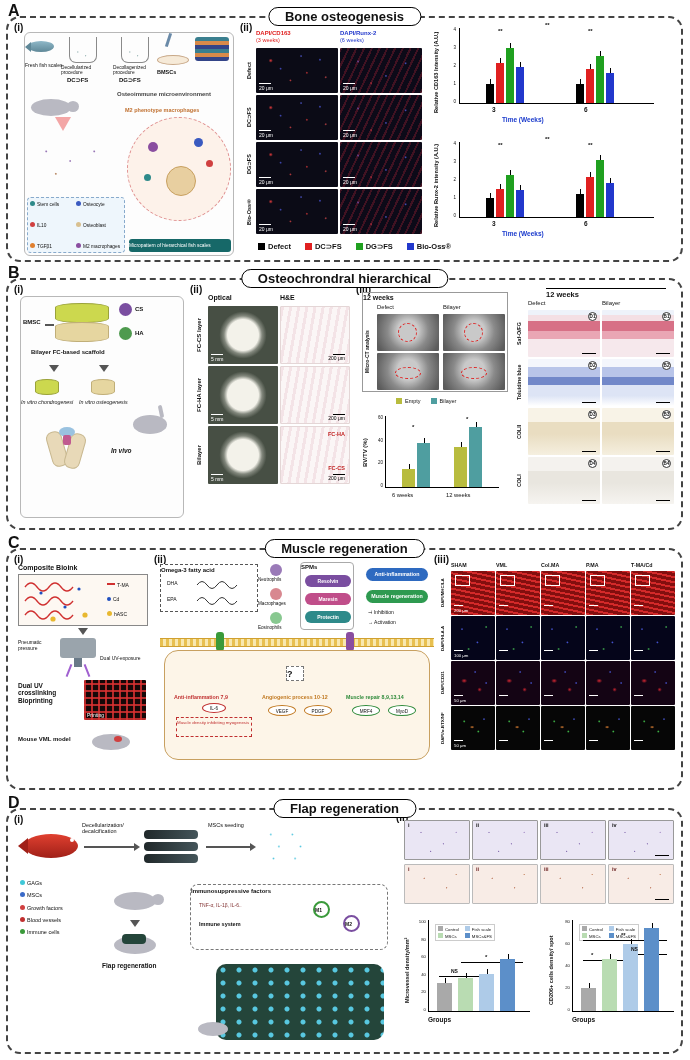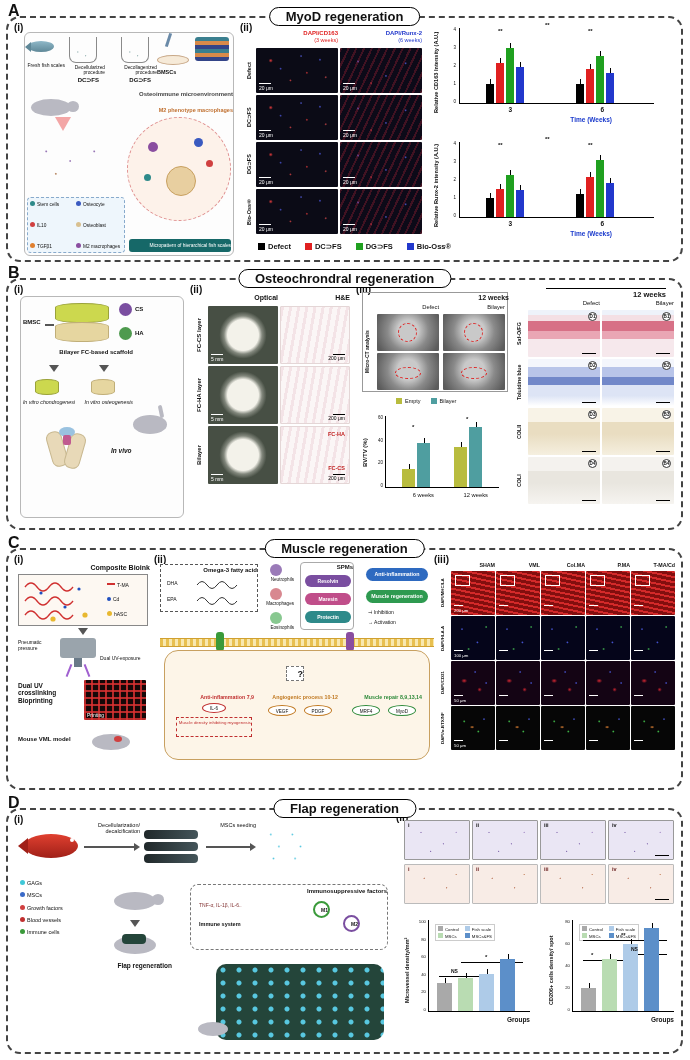--- a/index.html
+++ b/index.html
@@ -52,28 +52,28 @@
 .vtri{position:absolute;width:0;height:0;border-left:5px solid transparent;border-right:5px solid transparent;border-top:7px solid #555}
 .mouse{position:absolute;background:#b9b9c2;border-radius:50%}
 .dotsD{background:#24453a;background-image:radial-gradient(circle at 7px 6px,#58c8e0 2px,transparent 3px);background-size:16px 13px;border-radius:10px}
 .histo1{background:#eae6f4;background-image:radial-gradient(1.5px 1.5px at 25% 30%,#7a5ea8,transparent 70%),radial-gradient(1.5px 1.5px at 60% 60%,#7a5ea8,transparent 70%),radial-gradient(1.5px 1.5px at 80% 30%,#9a7ec0,transparent 70%),radial-gradient(1.5px 1.5px at 40% 80%,#7a5ea8,transparent 70%);border:1px solid #999}
 .histo2{background:#f8ece6;background-image:radial-gradient(1.5px 1.5px at 30% 35%,#b06040,transparent 70%),radial-gradient(1.5px 1.5px at 65% 60%,#b06040,transparent 70%),radial-gradient(1.5px 1.5px at 80% 25%,#c07850,transparent 70%);border:1px solid #bbb}
 .beaker{position:absolute;width:28px;height:26px;border:1px solid #8a8a8a;border-top:none;border-radius:0 0 7px 7px;background:linear-gradient(#ffffff 28%,#e2eef6 28%);background-image:radial-gradient(1.5px 1.5px at 30% 60%,#8aa,transparent 70%),radial-gradient(1.5px 1.5px at 60% 75%,#8aa,transparent 70%)}
 .tis{background:linear-gradient(180deg,#8a2030 0 8%,#f6c6cf 8% 55%,#ecd9c2 55% 100%);background-image:radial-gradient(2px 2px at 20% 35%,#7a4ea0,transparent 70%),radial-gradient(2px 2px at 45% 50%,#7a4ea0,transparent 70%),radial-gradient(2px 2px at 70% 35%,#7a4ea0,transparent 70%),radial-gradient(2px 2px at 30% 70%,#a06030,transparent 70%)}
 .cyl{border-radius:50%/22%}
 .memb{background:repeating-linear-gradient(90deg,#e8c050 0 3px,#f8e8b0 3px 6px);border-top:1px solid #d0a030;border-bottom:1px solid #d0a030}
 .t5{font-size:5px;line-height:1.15}.t55{font-size:5.5px;line-height:1.15}.t6{font-size:6px;line-height:1.15}.t65{font-size:6.5px;line-height:1.15}.t7{font-size:7px;line-height:1.2}
-.b{font-weight:bold}.ctr{text-align:right}
+.b{font-weight:bold}.ctr{text-align:left}
 </style>
 </head>
 <body>
 
 <div class="pletter" style="top:2px">A</div>
 <div class="panel" style="top:16px;height:246px">
-  <div class="ptitle">MyoD regeneration</div>
+  <div class="ptitle">Bone osteogenesis</div>
   <div class="sub" style="left:6px;top:4px">(i)</div>
 
   <div class="sbox" style="left:16px;top:14px;width:210px;height:224px">
     <div class="abs" style="left:3px;top:8px;width:26px;height:11px;background:linear-gradient(#8fb8c8,#5f8898);border-radius:50%"></div>
     <div class="abs" style="left:0;top:9px;width:0;height:0;border-top:5px solid transparent;border-bottom:5px solid transparent;border-right:6px solid #5f8898"></div>
     <div class="abs t5 ctr" style="left:0;top:30px;width:40px">Fresh fish scales</div>
     <div class="beaker" style="left:44px;top:4px"></div>
     <div class="beaker" style="left:96px;top:4px"></div>
     <div class="abs ctr" style="left:36px;top:32px;width:44px;font-size:4.8px;line-height:1.1">Decellularized procedure</div>
     <div class="abs ctr" style="left:88px;top:32px;width:44px;font-size:4.8px;line-height:1.1">Decollagenized procedure</div>
@@ -221,21 +221,21 @@
       </div>
     </div>
     <div class="abs t65 b ctr" style="left:60px;top:84px;width:20px">3</div>
     <div class="abs t65 b ctr" style="left:152px;top:84px;width:20px">6</div>
     <div class="abs t65 b ctr" style="left:70px;top:94px;width:110px;color:#1a3acc">Time (Weeks)</div>
   </div>
 </div>
 
 <div class="pletter" style="top:264px">B</div>
 <div class="panel" style="top:278px;height:252px">
-  <div class="ptitle">Osteochrondral regeneration</div>
+  <div class="ptitle">Osteochrondral hierarchical</div>
   <div class="sub" style="left:6px;top:4px">(i)</div>
 
   <div class="sbox" style="left:12px;top:16px;width:164px;height:222px">
     <div class="abs cyl" style="left:34px;top:6px;width:54px;height:20px;background:#ccd84e;border:1px solid #9aa23a"></div>
     <div class="abs cyl" style="left:34px;top:25px;width:54px;height:20px;background:#e6d6a0;border:1px solid #c0ae78"></div>
     <div class="abs" style="left:98px;top:6px;width:13px;height:13px;border-radius:50%;background:#7a4ea0"></div>
     <div class="abs t6 b" style="left:114px;top:9px">CS</div>
     <div class="abs" style="left:98px;top:30px;width:13px;height:13px;border-radius:50%;background:#4e9a4e"></div>
     <div class="abs t6 b" style="left:114px;top:33px">HA</div>
     <div class="abs t6 b" style="left:2px;top:22px">BMSC</div>

